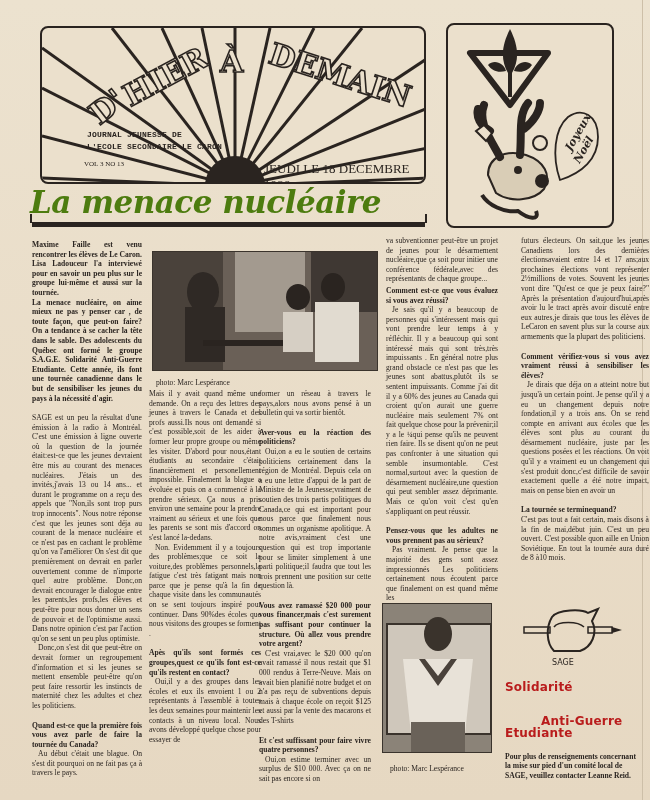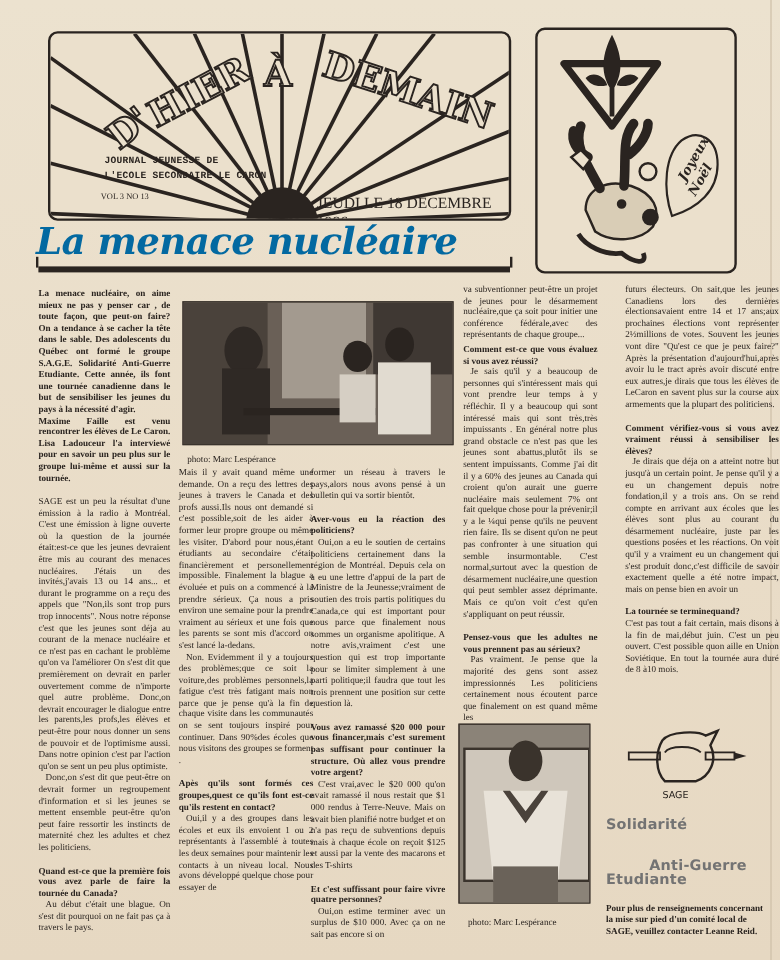--- a/index.html
+++ b/index.html
@@ -30,21 +30,21 @@
   .mh-date { position: absolute; left: 222px; top: 133px; font-size: 13px; }
 
   .xmas-box {
     position: absolute; left: 446px; top: 23px; width: 168px; height: 205px;
     border: 2px solid #2a2420; border-radius: 8px; background: #ebe0cc;
   }
 
   .headline {
     position: absolute; left: 30px; top: 184px;
     font-family: "DejaVu Serif", serif; font-style: italic; font-weight: bold;
-    font-size: 31px; letter-spacing: -.5px; color: #0369a1;
+    font-size: 31px; letter-spacing: -.5px; color: #4d7c0f;
   }
   .headline-rule { position: absolute; left: 32px; top: 222px; width: 393px; height: 5px; background: #2a2420; }
   .headline-rule::before, .headline-rule::after {
     content: ""; position: absolute; top: -8px; width: 2px; height: 9px; background: #2a2420;
   }
   .headline-rule::before { left: -2px; }
   .headline-rule::after { right: -2px; }
 
   .col { position: absolute; font-size: 7.6px; line-height: 9.6px; text-align: justify; }
   .col p { margin-bottom: 0; }
@@ -55,21 +55,21 @@
   .gap { margin-top: 10px !important; }
 
   .photo {
     position: absolute; background: #5a524a; border: 1px solid #3a332c; overflow: hidden;
   }
   .caption { position: absolute; font-size: 7.6px; }
 
   .sage-logo { position: absolute; left: 518px; top: 603px; width: 110px; height: 68px; text-align: right; }
   .sage-title {
     position: absolute; left: 505px; font-family: "DejaVu Sans", sans-serif; font-weight: bold;
-    font-size: 12px; letter-spacing: .2px; color: #737373;
+    font-size: 12px; letter-spacing: .2px; color: #b91c1c;
   }
   .sage-note { position: absolute; left: 505px; top: 752px; width: 136px; font-size: 7.6px; line-height: 9.4px; font-weight: bold; }
 </style>
 </head>
 <body>
 
 <div class="page"></div>
 <div class="fold"></div>
 
 <div class="masthead">
@@ -127,22 +127,22 @@
       <text x="118" y="118" font-family="DejaVu Serif, serif" font-style="italic" font-weight="bold" font-size="11" fill="#2a2420" transform="rotate(-60 128 118)">Joyeux</text>
       <text x="124" y="134" font-family="DejaVu Serif, serif" font-style="italic" font-weight="bold" font-size="11" fill="#2a2420" transform="rotate(-60 132 130)">Noël</text>
     </g>
   </svg>
 </div>
 
 <div class="headline">La menace nucléaire</div>
 <div class="headline-rule"></div>
 
 <div class="col" style="left:32px; top:240px; width:110px;">
+  <p class="bold">Maxime Faille est venu rencontrer les élèves de Le Caron. Lisa Ladouceur l'a interviewé pour en savoir un peu plus sur le groupe lui-même et aussi sur la tournée.</p>
   <p class="bold">La menace nucléaire, on aime mieux ne pas y penser car , de toute façon, que peut-on faire? On a tendance à se cacher la tête dans le sable. Des adolescents du Québec ont formé le groupe S.A.G.E. Solidarité Anti-Guerre Etudiante. Cette année, ils font une tournée canadienne dans le but de sensibiliser les jeunes du pays à la nécessité d'agir.</p>
-  <p class="bold">Maxime Faille est venu rencontrer les élèves de Le Caron. Lisa Ladouceur l'a interviewé pour en savoir un peu plus sur le groupe lui-même et aussi sur la tournée.</p>
   <p class="gap">SAGE est un peu la résultat d'une émission à la radio à Montréal. C'est une émission à ligne ouverte où la question de la journée était:est-ce que les jeunes devraient être mis au courant des menaces nucléaires. J'étais un des invités,j'avais 13 ou 14 ans... et durant le programme on a reçu des appels que "Non,ils sont trop purs trop innocents". Nous notre réponse c'est que les jeunes sont déja au courant de la menace nucléaire et ce n'est pas en cachant le problème qu'on va l'améliorer On s'est dit que premièrement on devrait en parler ouvertement comme de n'importe quel autre problème. Donc,on devrait encourager le dialogue entre les parents,les profs,les élèves et peut-être pour nous donner un sens de pouvoir et de l'optimisme aussi. Dans notre opinion c'est par l'action qu'on se sent un peu plus optimiste.</p>
   <p class="indent">Donc,on s'est dit que peut-être on devrait former un regroupement d'information et si les jeunes se mettent ensemble peut-être qu'on peut faire ressortir les instincts de maternité chez les adultes et chez les politiciens.</p>
   <p class="q">Quand est-ce que la première fois vous avez parle de faire la tournée du Canada?</p>
   <p class="indent">Au début c'était une blague. On s'est dit pourquoi on ne fait pas ça à travers le pays.</p>
 </div>
 
 <div class="photo" style="left:152px; top:251px; width:226px; height:120px;">
   <svg width="226" height="120" viewBox="0 0 226 120">
     <rect width="226" height="120" fill="#6a6057"></rect>
     <rect x="0" y="0" width="70" height="120" fill="#4a423b"></rect>

